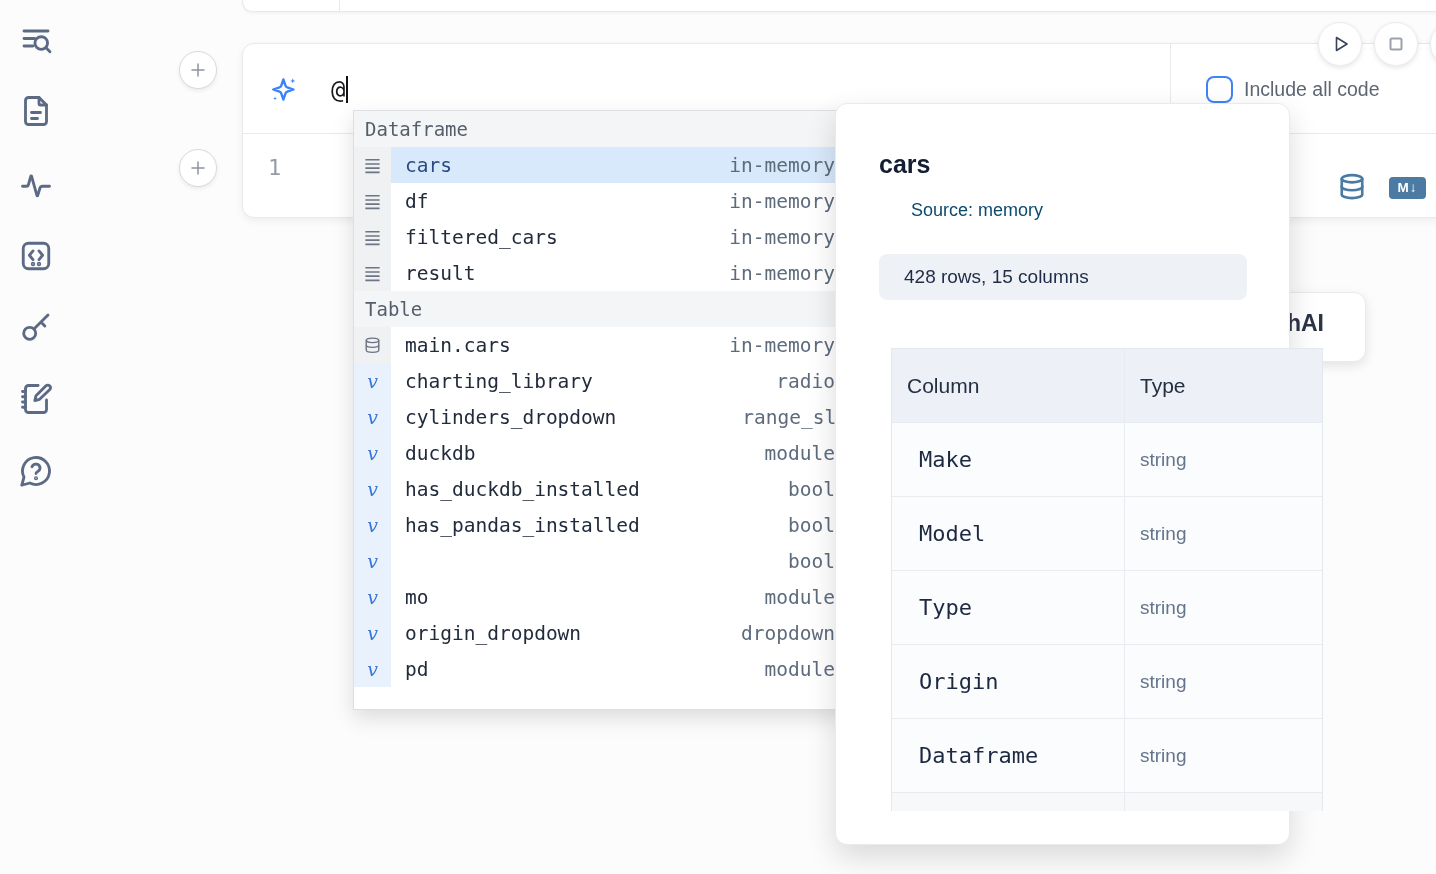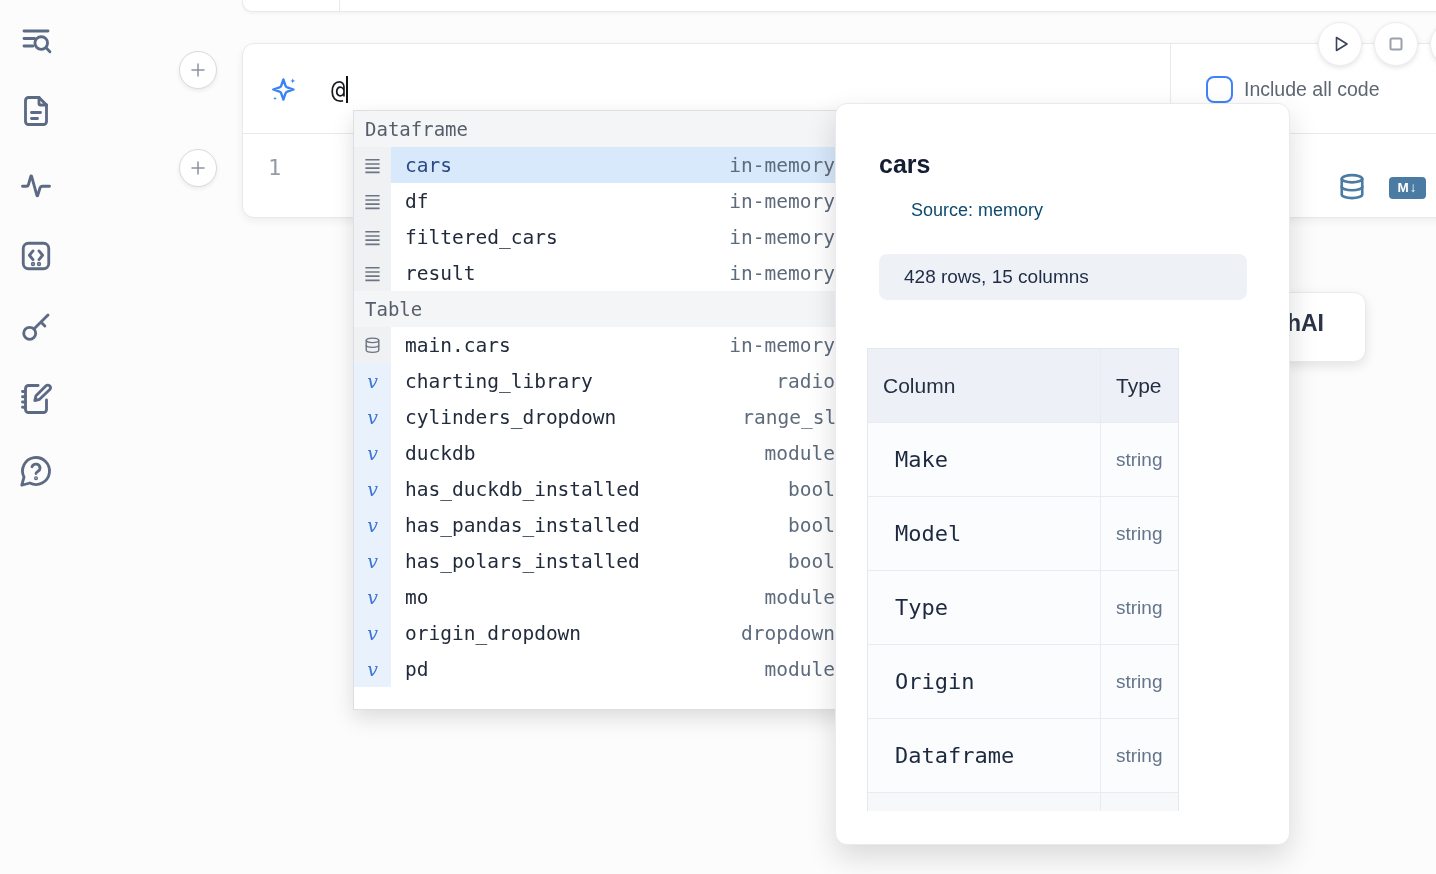--- a/index.html
+++ b/index.html
@@ -80,21 +80,21 @@
 
   
   .panel { left:835px; top:103px; width:455px; height:742px; background:#fff;
     border:1px solid #e8eaee; border-radius:12px;
     box-shadow:0 12px 30px rgba(0,0,0,.14); z-index:45; }
   .p-title { position:absolute; left:43px; top:46px; font-size:25px; font-weight:bold; color:#141e33; }
   .p-source { position:absolute; left:43px; top:96px; font-size:18px; color:#0c4a6e;margin-left:32px; }
   .p-badge { position:absolute; left:43px; top:150px; width:368px; height:46px;
     background:#eef2f7; border-radius:8px; font-size:19px; color:#1f2c44;
     display:flex; align-items:center; padding-left:25px; }
-  .p-tablewrap { position:absolute; left:31px; top:244px; width:312px; height:463px;
+  .p-tablewrap { position:absolute; left:55px; top:244px; width:432px; height:463px;
     overflow:hidden; border:1px solid #e3e7ee; border-bottom:none; }
   .p-tr { display:flex; width:100%; height:74px; border-bottom:1px solid #e8ecf1; background:#fbfcfd; }
   .p-tr.head { background:#edf1f7; }
   .p-tr.partial { background:#f6f8fa; height:74px; }
   .p-td1 { width:233px; border-right:1px solid #e8ecf1; display:flex; align-items:center; padding-left:15px; }
   .p-td2 { flex:1; display:flex; align-items:center; padding-left:15px; }
   .p-colname { font-family:"DejaVu Sans Mono", monospace; font-size:22px; color:#1d2940;margin-left:12px; }
   .p-coltype { font-size:19px; color:#64748b; }
   .p-htext { font-size:21px; color:#242f42; }
 
@@ -327,21 +327,20 @@
     <span class="acbody">
         <span class="acname">has_pandas_installed</span>
         <span class="acdetail">bool</span>
       </span>
   </div>
   <div class="acrow">
     <span class="gut blue">
         <span class="vglyph">v</span>
       </span>
     <span class="acbody">
-        <span class="acname">has_polars_installed</span>
         <span class="acdetail">bool</span>
       </span>
   </div>
   <div class="acrow">
     <span class="gut blue">
         <span class="vglyph">v</span>
       </span>
     <span class="acbody">
         <span class="acname">mo</span>
         <span class="acdetail">module</span>

